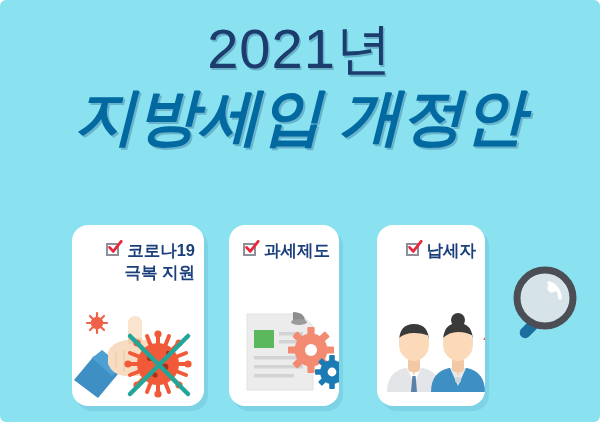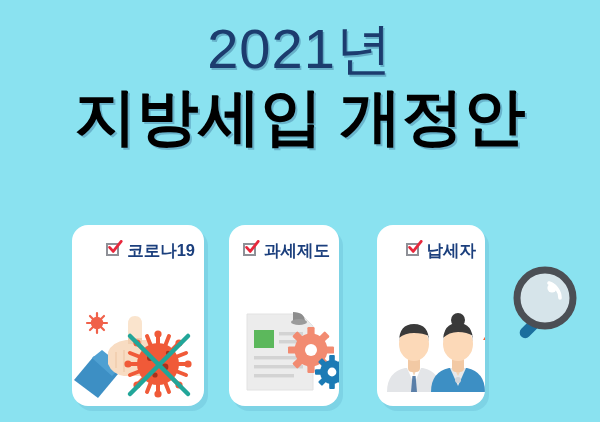--- a/index.html
+++ b/index.html
@@ -12,20 +12,21 @@
     overflow: hidden;
     font-family: "Liberation Sans", "DejaVu Sans", sans-serif;
   }
 
   #poster {
     position: relative;
     width: 600px;
     height: 422px;
     background: #8ae2f0;
     overflow: hidden;
+    border-radius: 6px;
   }
 
   
   .title-area {
     position: absolute;
     left: 0;
     top: 18px;
     width: 600px;
     text-align: center;
   }
@@ -34,23 +35,24 @@
     line-height: 62px;
     font-weight: 400;
     color: #1c3c6e;
     letter-spacing: 1px;
     text-shadow: 1.5px 1.5px 0 rgba(20,60,110,0.30);
   }
   .title-main {
     font-size: 62px;
     line-height: 74px;
     font-weight: 700;
-    color: #000000;
+    color: #0369a1;
     letter-spacing: 0px;
     text-shadow: 2px 2px 0 rgba(20,60,110,0.28);
+    font-style: italic;
   }
 
   
   .card {
     position: absolute;
     top: 225px;
     height: 181px;
     background: #ffffff;
     border-radius: 16px;
     box-shadow: 4px 5px 0 rgba(80,160,190,0.22);
@@ -137,20 +139,21 @@
     <div class="card-head nosel">
       <span class="card-line line-1">
         <span class="checkbox-icon">
           <span class="box"></span>
           <svg class="tick" viewBox="0 0 16 16" xmlns="http://www.w3.org/2000/svg">
             <path d="M2.6 7.4 L6.2 11.4 L14.2 1.4" fill="none" stroke="#e8283c" stroke-width="2.8" stroke-linecap="round" stroke-linejoin="round"></path>
           </svg>
         </span>
         <span>코로나19</span>
       </span>
+      <span class="card-line">극복 지원</span>
     </div>
 
     <div class="card-art">
       <svg viewBox="0 0 132 92" width="132" height="92" xmlns="http://www.w3.org/2000/svg">
 
         <g stroke="#f0614a" stroke-width="2.2" stroke-linecap="round">
           <line x1="25" y1="7" x2="25" y2="27"></line>
           <line x1="15" y1="17" x2="35" y2="17"></line>
           <line x1="18" y1="10" x2="32" y2="24"></line>
           <line x1="32" y1="10" x2="18" y2="24"></line>

